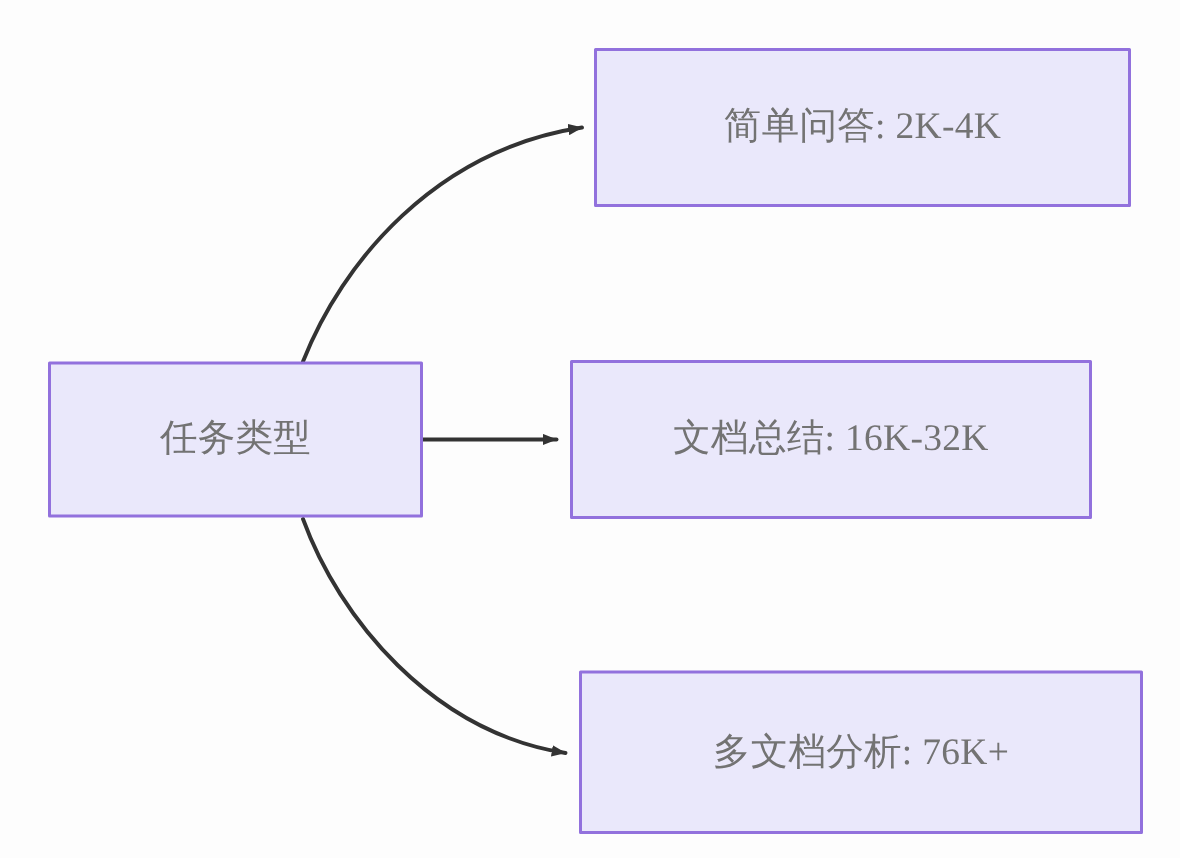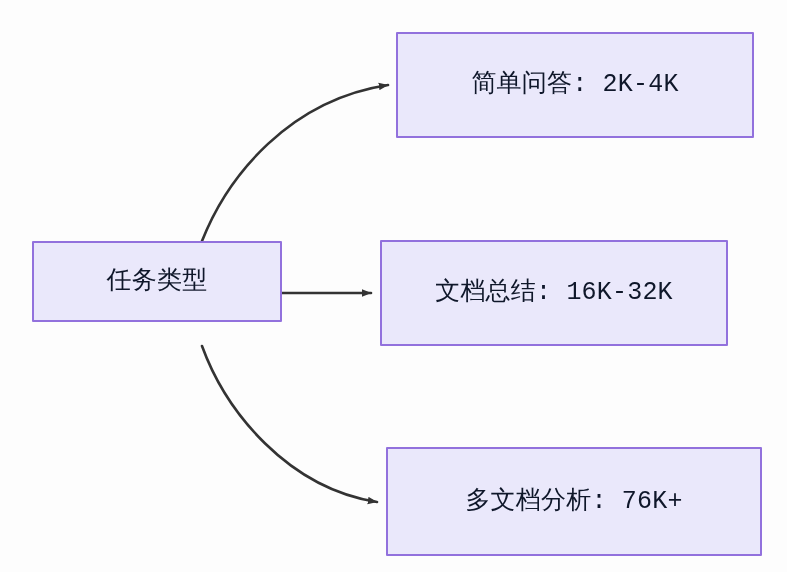--- a/index.html
+++ b/index.html
@@ -31,30 +31,30 @@
     box-sizing: border-box;
     background: #eae8fb;
     border: 2px solid #9271dd;
     border-radius: 1px;
     display: flex;
     align-items: center;
     justify-content: center;
     z-index: 2;
   }
   .flow-node-label {
-    color: #0f172a;
+    color: #737373;
     font-size: 25px;
     line-height: 1.2;
     letter-spacing: 0.2px;
     white-space: nowrap;
     text-align: center;
-    font-family: Liberation Mono, monospace;
+    font-family: Liberation Serif, serif;
   }
   
-  #node-root   { left: 32px;  top: 241px; width: 250px; height: 81px; }
+  #node-root   { left: 32px;  top: 241px; width: 250px; height: 104px; }
   #node-simple { left: 396px; top: 32px;  width: 358px; height: 106px; }
   #node-doc    { left: 380px; top: 240px; width: 348px; height: 106px; }
   #node-multi  { left: 386px; top: 447px; width: 376px; height: 109px; }
 </style>
 </head>
 <body>
 
 <div id="diagram-canvas">
 
   <svg id="edge-layer" viewBox="0 0 787 572" width="787" height="572" xmlns="http://www.w3.org/2000/svg">

